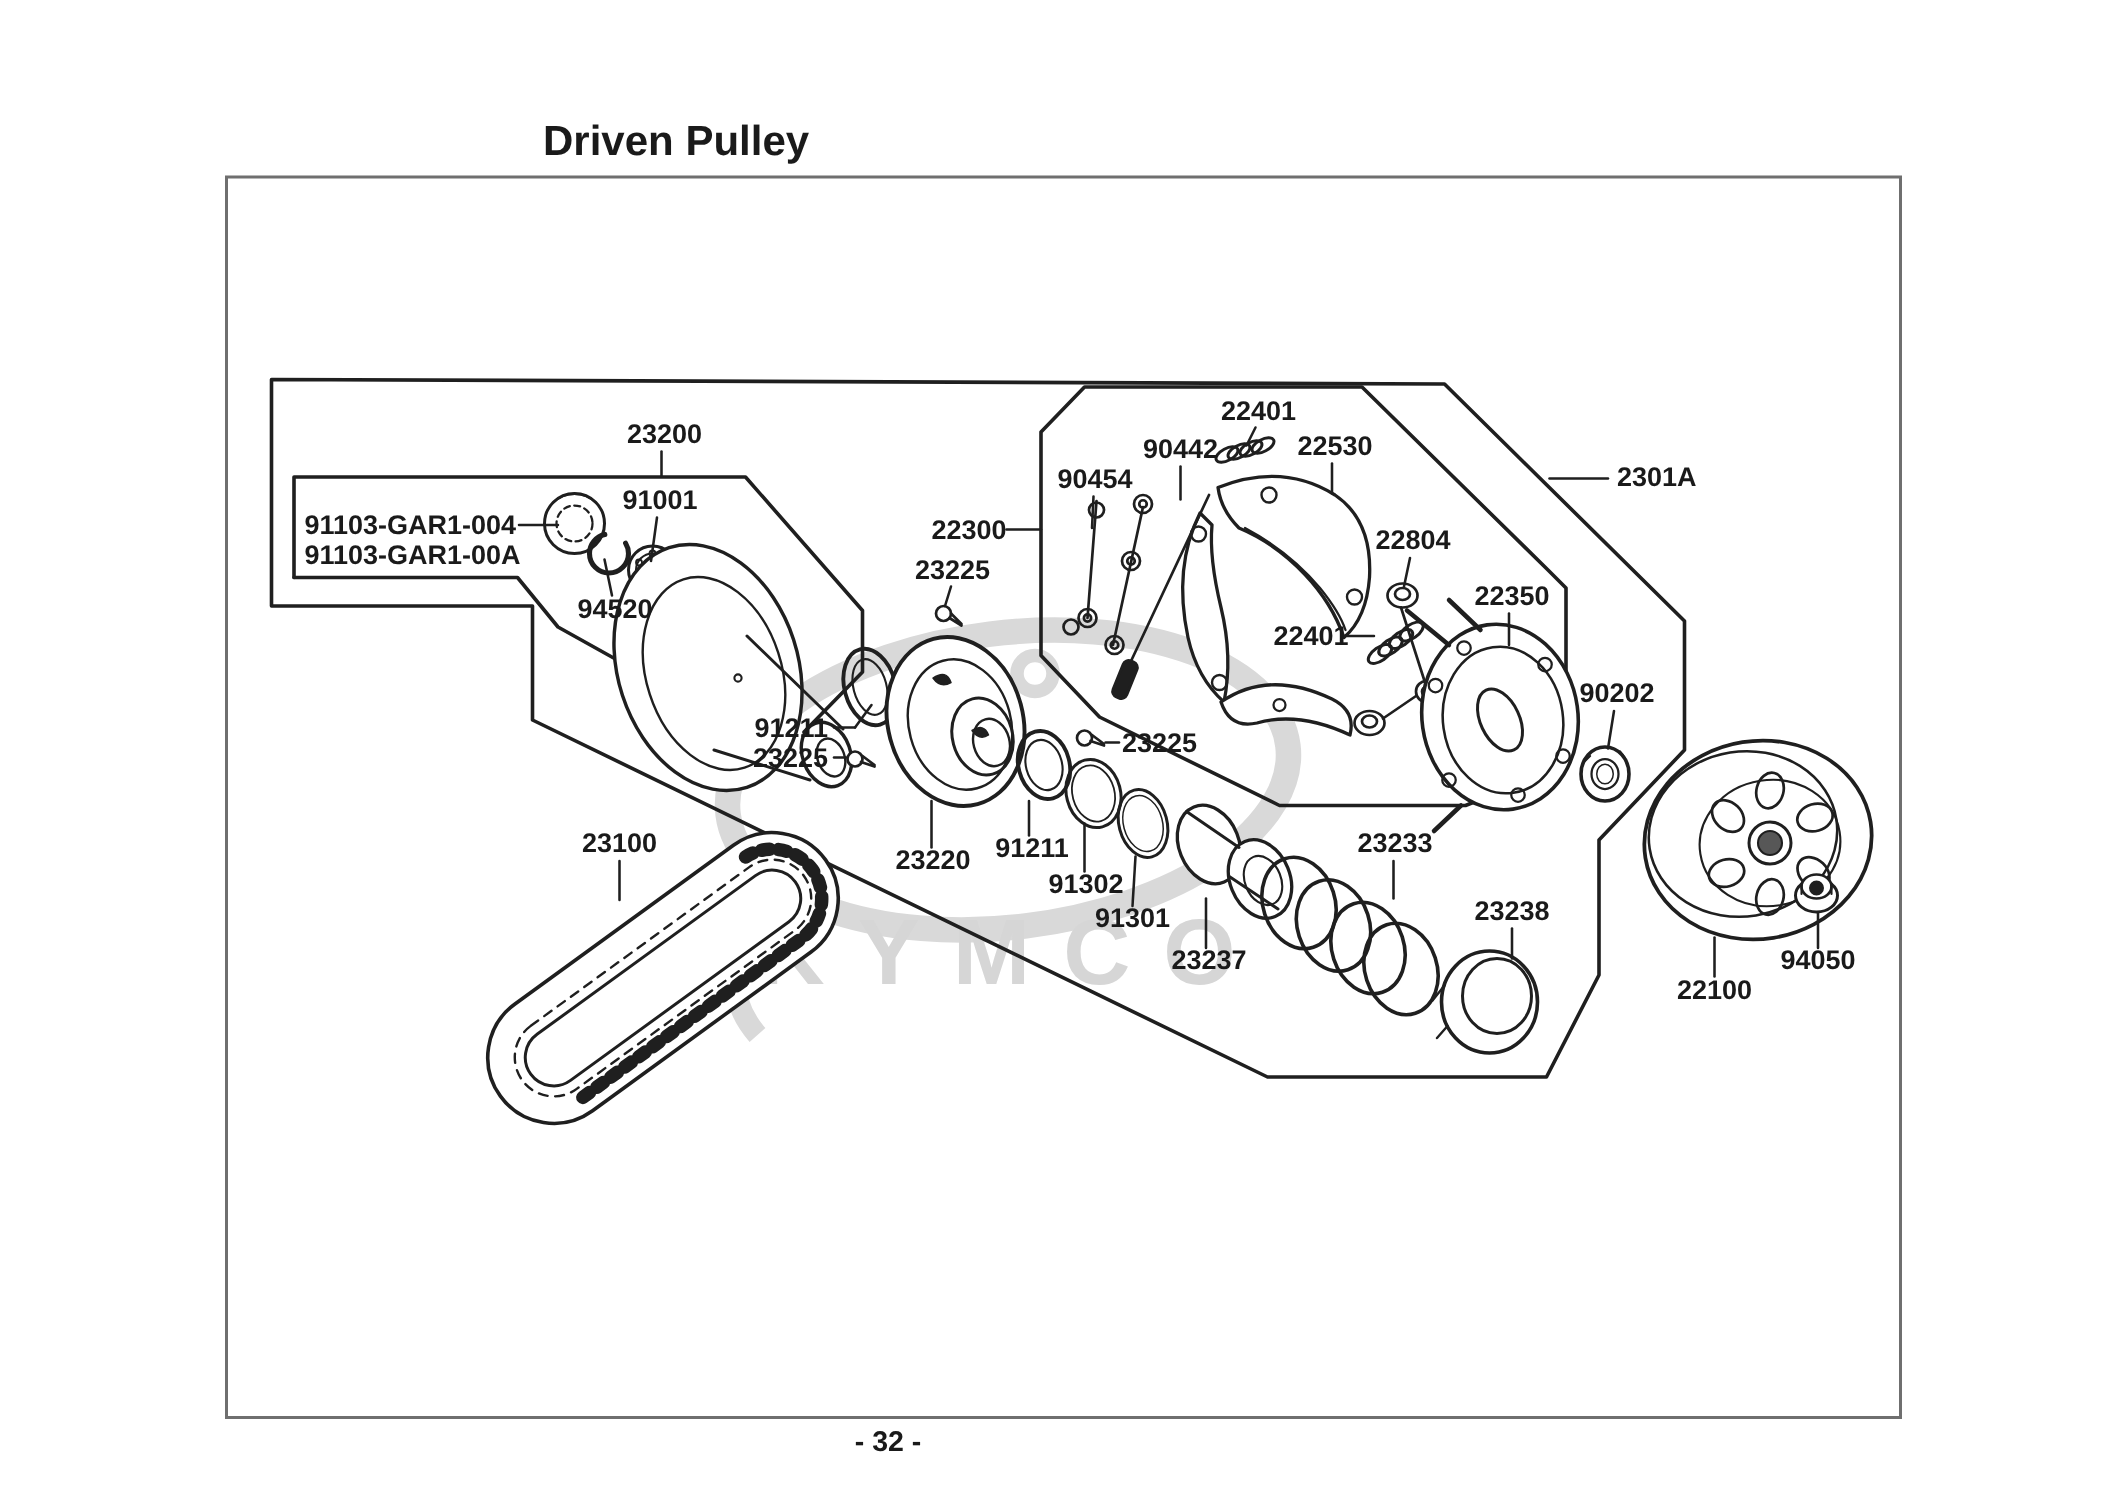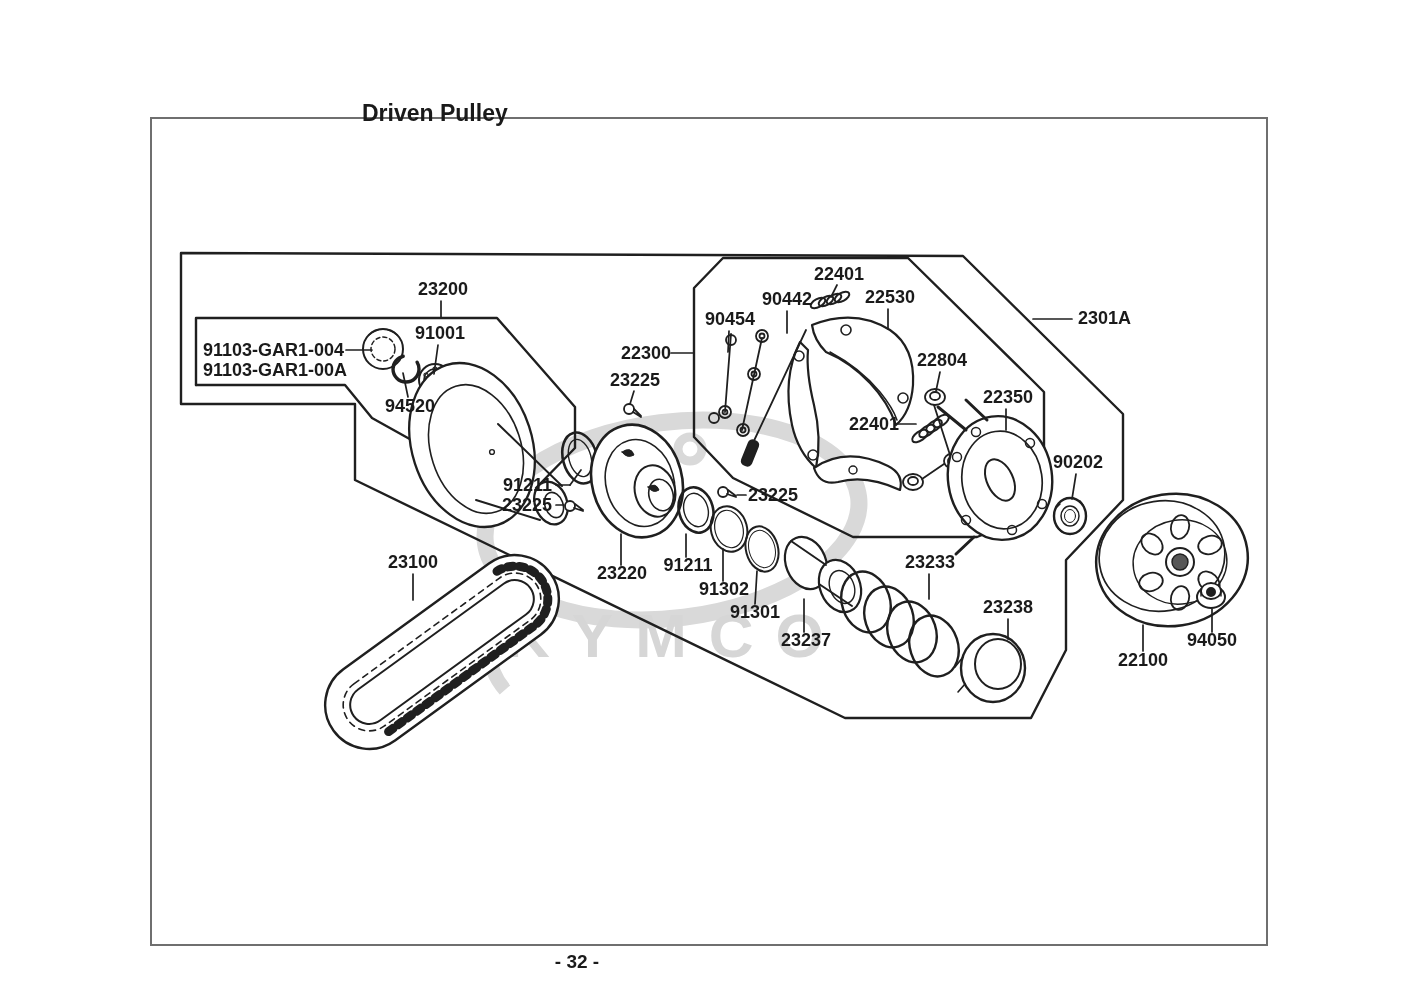--- a/index.html
+++ b/index.html
@@ -3,32 +3,32 @@
 <meta charset="utf-8">
 <style>
   html,body{margin:0;padding:0;background:#fff;}
   #page{position:relative;width:1415px;height:1000px;background:#ffffff;overflow:hidden;
         font-family:"Liberation Sans", sans-serif;color:#1a1a1a;}
   
   #code-box{position:absolute;left:150px;top:60px;width:158px;height:57px;
             border:2px solid #4a4a4a;box-sizing:border-box;background:#fff;z-index:5;
             display:flex;align-items:center;justify-content:center;
             font-size:21px;font-weight:bold;letter-spacing:1px;}
-  #page-title{position:absolute;left:362px;top:78px;font-size:23px;font-weight:bold;z-index:5;margin-top:22px;}
+  #page-title{position:absolute;left:362px;top:78px;font-size:28px;font-weight:bold;z-index:5;}
   
   #frame{position:absolute;left:150px;top:117px;width:1118px;height:829px;
          border:2px solid #6f6f6f;box-sizing:border-box;background:#fff;}
   
   #watermark{position:absolute;left:0;top:0;width:1415px;height:1000px;z-index:1;pointer-events:none;}
   #wm-text{position:absolute;left:505px;top:600px;font-size:62px;font-weight:bold;
            letter-spacing:22px;color:#d6d6d6;z-index:1;}
   
   #diagram{position:absolute;left:0;top:0;z-index:2;}
   
-  #page-number{position:absolute;left:3px;top:951px;width:1128px;text-align:center;
+  #page-number{position:absolute;left:18px;top:951px;width:1128px;text-align:center;
                font-size:19px;font-weight:bold;z-index:5;padding-left:10px;}
   .lbl{font-family:"Liberation Sans",sans-serif;font-size:18px;font-weight:bold;fill:#1a1a1a;}
 </style>
 </head>
 <body>
 
 <div id="page">
 
   <div id="page-title">Driven Pulley</div>
 

